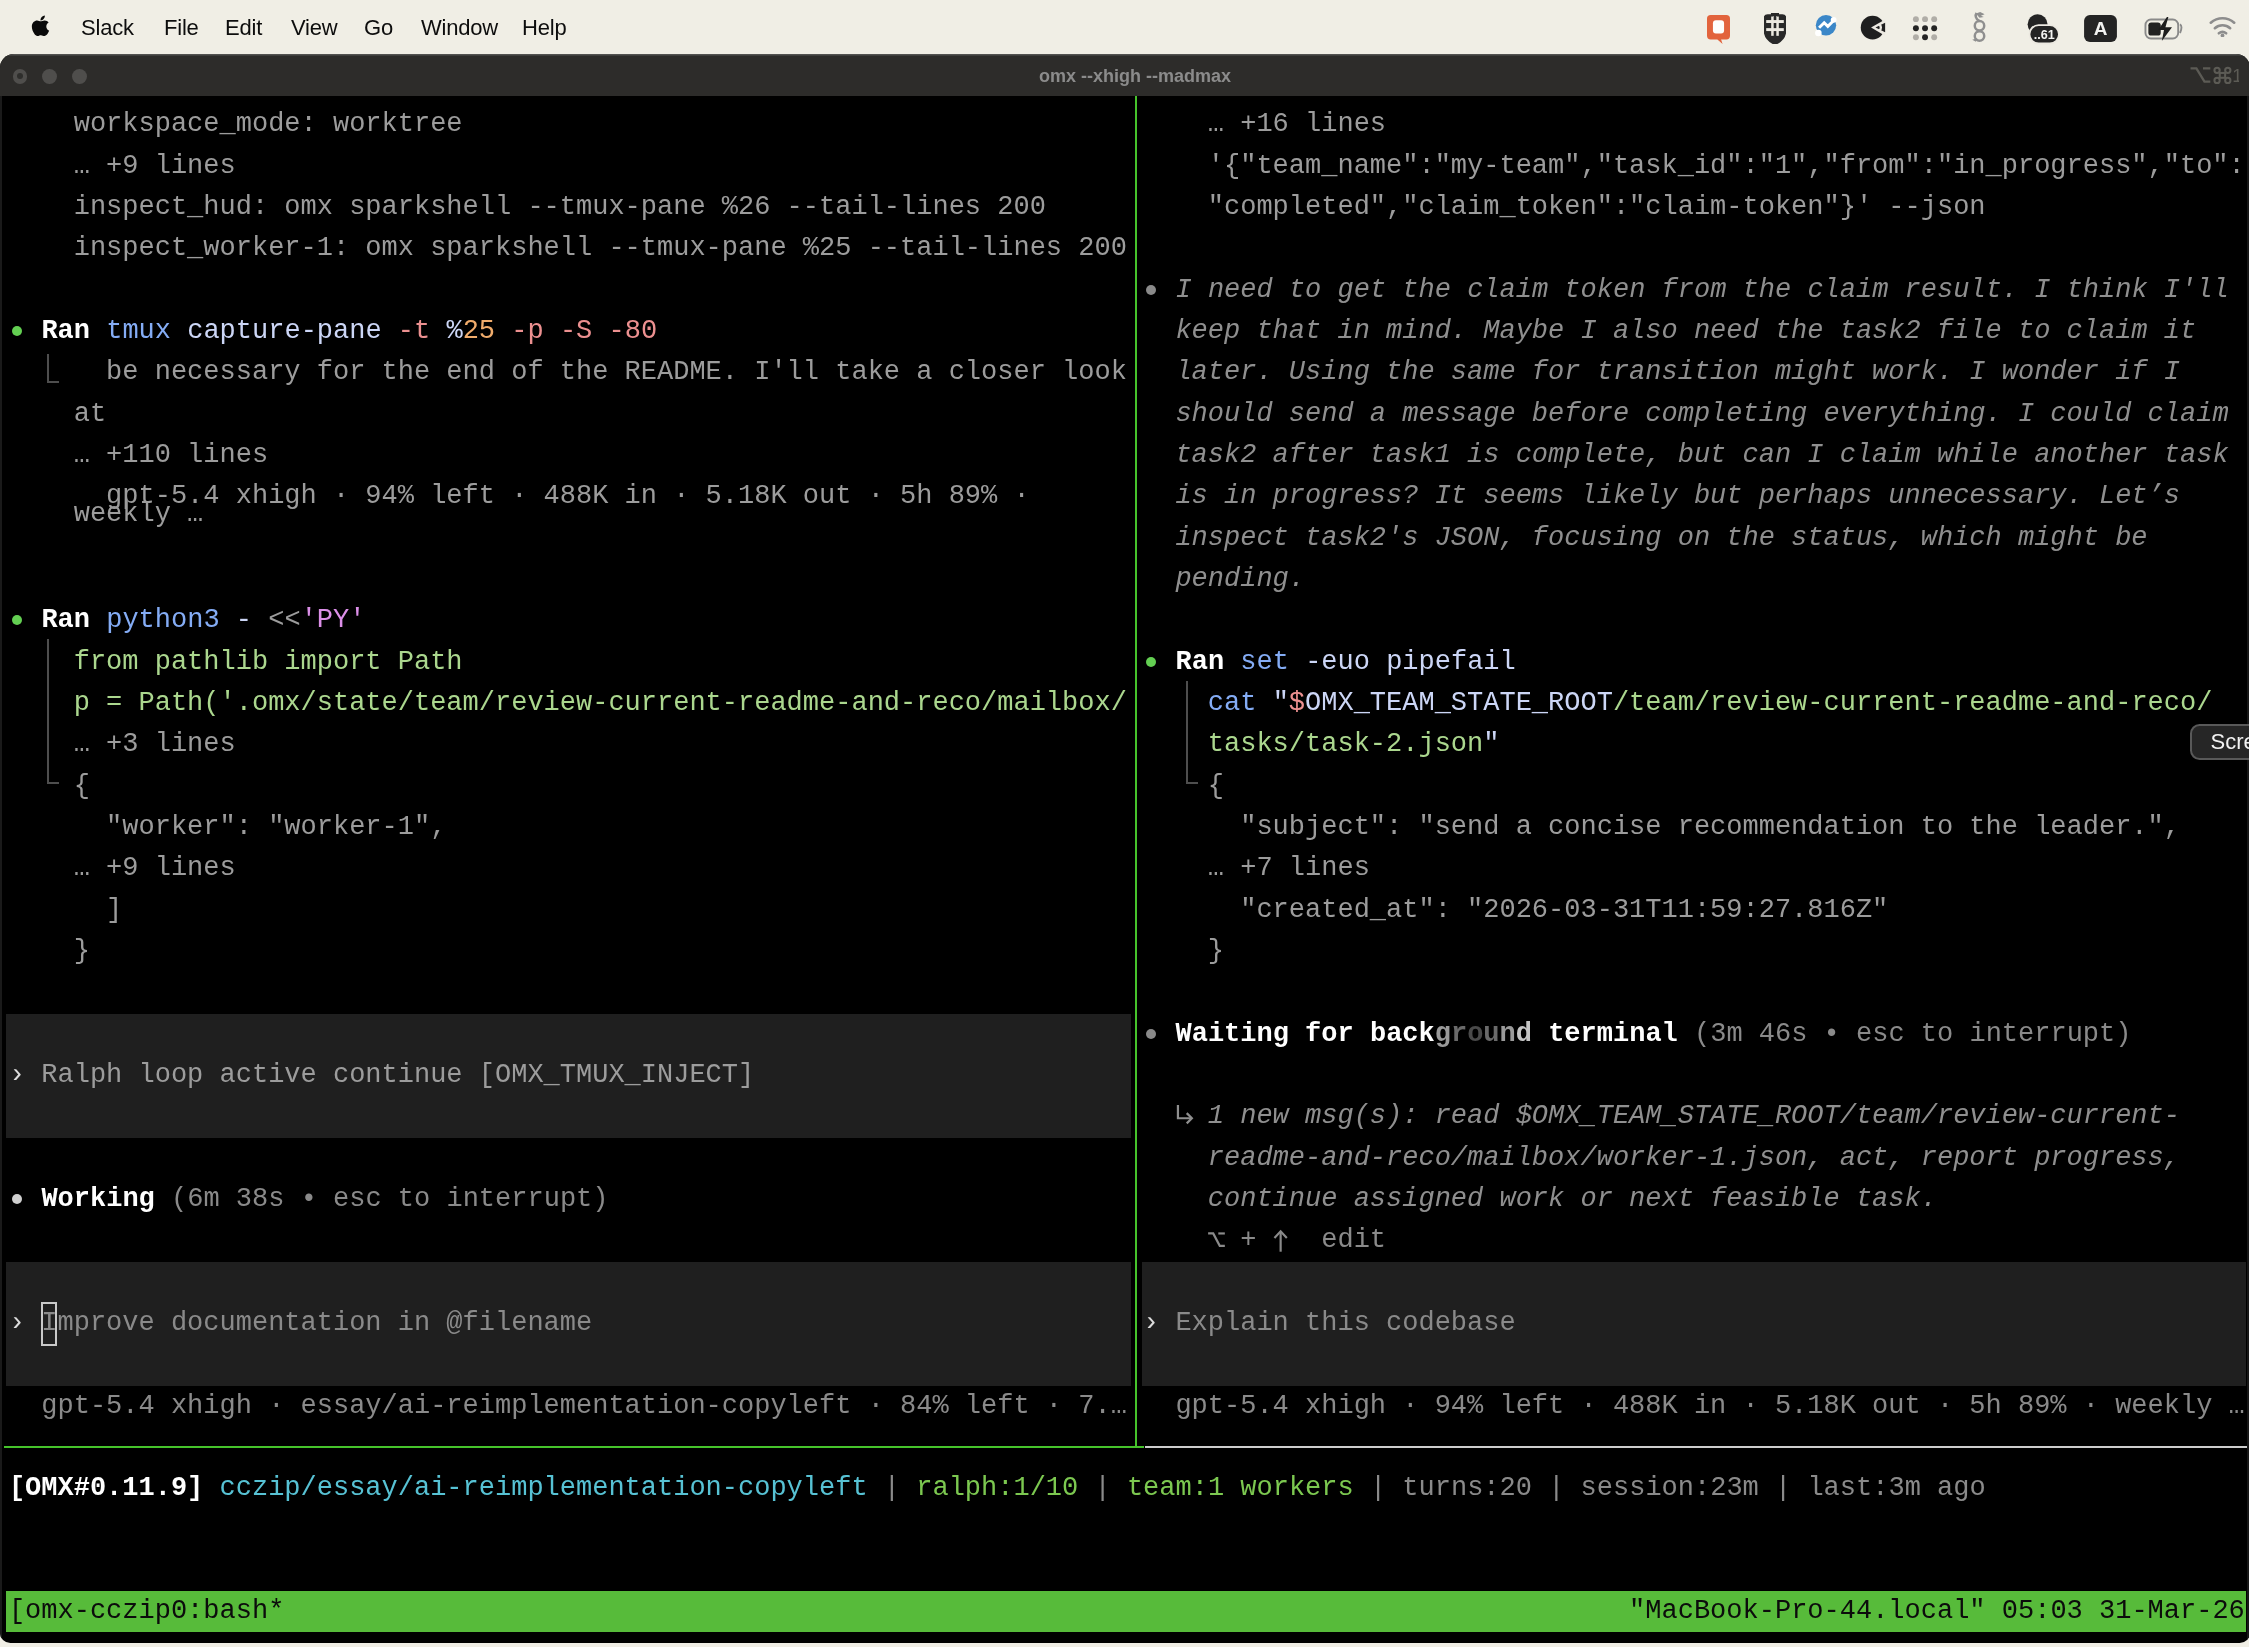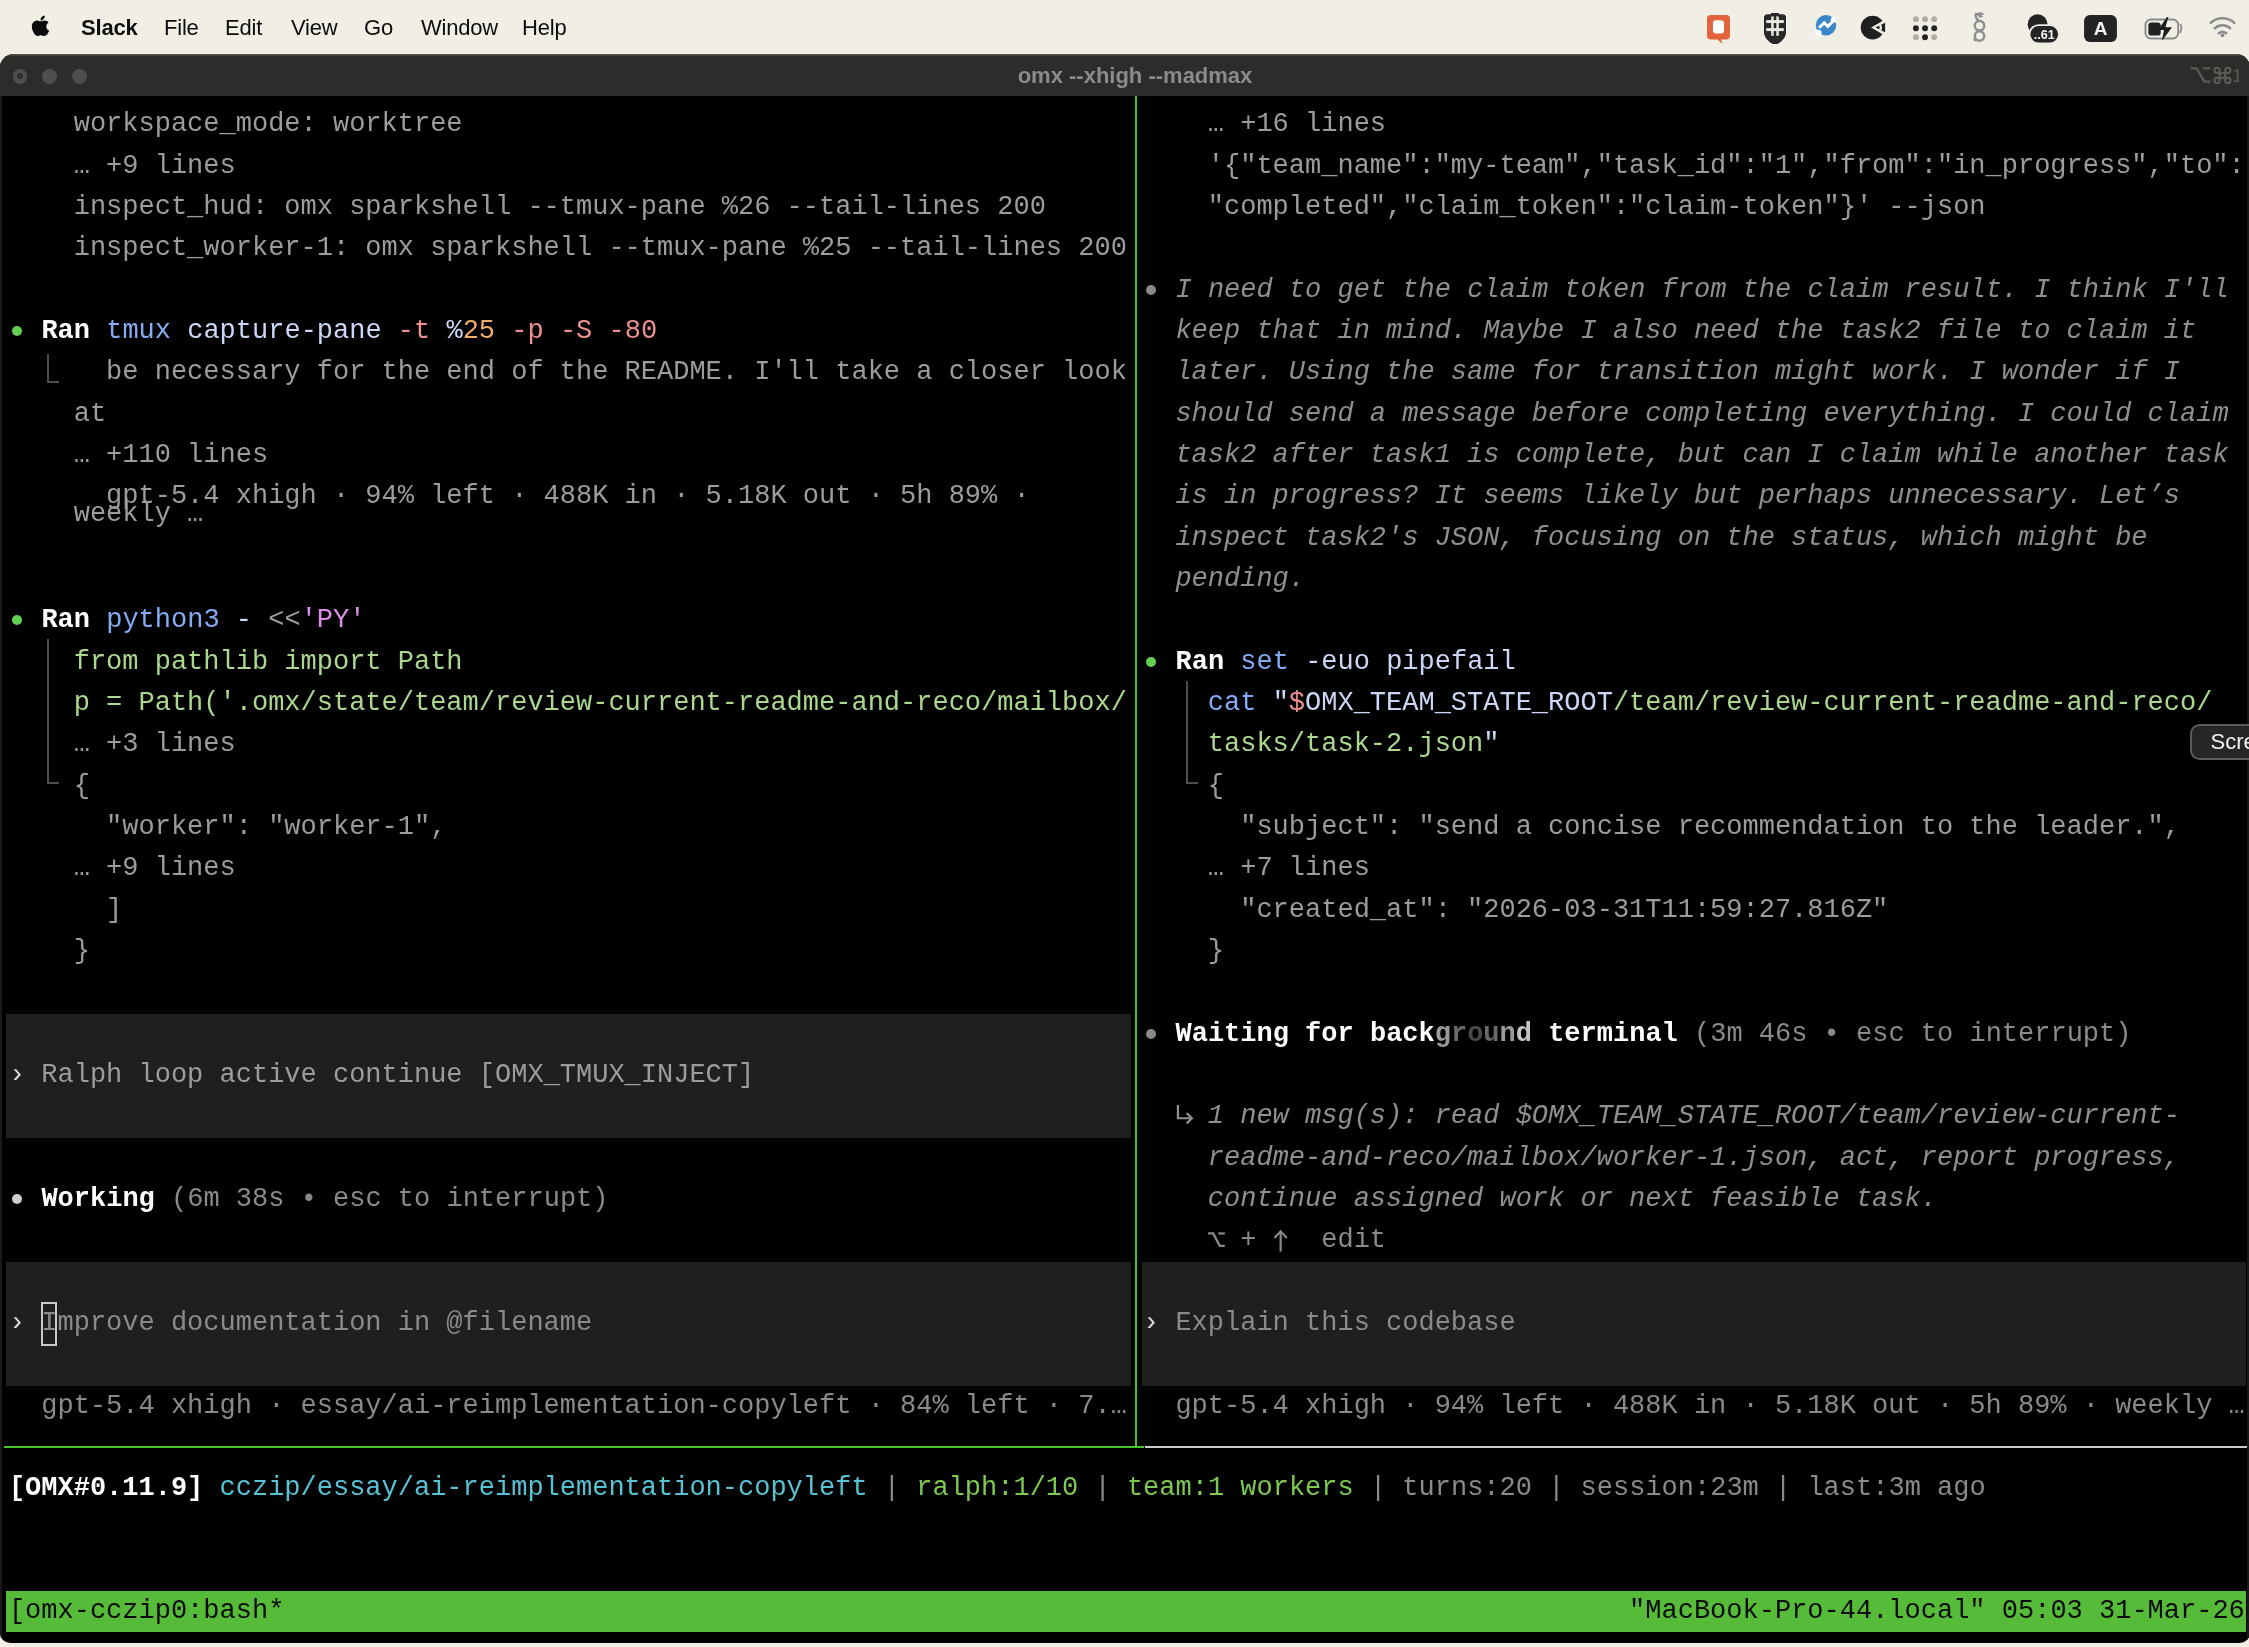--- a/index.html
+++ b/index.html
@@ -1,21 +1,21 @@
 <!DOCTYPE html>
 <html style="font-size:11.8px"><head><meta charset="utf-8"><style>
 *{margin:0;padding:0;box-sizing:border-box}
 html,body{width:2250px;height:1648px;background:#f0eee5;overflow:hidden}
 body{position:relative;font-family:"Liberation Sans",sans-serif}
 #menubar{position:absolute;left:0;top:0;width:2250px;height:54px;background:#f0eee5}
 .mi{position:absolute;top:0;height:54px;line-height:56px;font-size:22px;color:#0d0d0d;letter-spacing:-0.2px}
 #window{position:absolute;left:0;top:54px;width:2250px;height:1589px;background:#000;border-radius:14px 14px 10.3px 10.3px;overflow:hidden}
 #titlebar{position:absolute;left:0;top:0;width:2250px;height:42px;background:#2d2c2a;box-shadow:inset 0 1.5px 0 rgba(255,255,255,.18)}
 .tl{position:absolute;top:14.8px;width:14.8px;height:14.8px;border-radius:50%;background:#4f4e4c}
-#wtitle{position:absolute;top:0;left:1135px;transform:translateX(-50%);height:42px;line-height:44px;font-size:22px;font-weight:bold;color:#8b8b8b;white-space:nowrap}
+#wtitle{position:absolute;top:0;left:1135px;transform:translateX(-50%);height:42px;line-height:44px;font-size:18px;font-weight:bold;color:#8b8b8b;white-space:nowrap}
 .r{position:absolute;font-family:"Liberation Mono",monospace;font-size:27px;line-height:41px;white-space:pre;color:#9c9c9c}
 .w{color:#ffffff;font-weight:bold}
 .bl{color:#84acf5}
 .lv{color:#ccd6f6}
 .sa{color:#ec9090}
 .or{color:#f0ac6c}
 .pk{color:#dc8fe8}
 .pg{color:#abd78e}
 .cy{color:#57c2d4}
 .sg{color:#7cc850}
@@ -34,21 +34,21 @@
 #cursor{position:absolute;left:41px;top:1248px;width:16px;height:44px;border:2.2px solid #c9c9c9}
 #gbar{position:absolute;left:5.9px;top:1537px;width:2240px;height:41px;background:#57bb3a}
 .gt{position:absolute;font-family:"Liberation Mono",monospace;font-size:27px;line-height:41px;white-space:pre;color:#0c0c0c}
 #scre{position:absolute;left:2190px;top:670px;width:70px;height:36px;background:#262626;border:2.2px solid #595959;border-radius:9.6px;color:#f2f2f2;font-size:22px;line-height:32px;padding-left:18.5px}
 </style></head>
 <body>
 <div id="menubar">
     <svg style="position:absolute;left:31px;top:14px" width="19" height="23.6" viewBox="0 0 384 512">
 <path fill="#0a0a0a" d="M318.7 268.7c-.2-36.7 16.4-64.4 50-84.8-18.8-26.9-47.2-41.7-84.7-44.6-35.5-2.7-74.3 20.7-88.5 20.7-15 0-49.4-19.7-76.4-19.7C63.3 141.2 4 184.8 4 273.5q0 39.3 14.4 81.2c12.8 36.7 59 126.7 107.2 125.2 25.2-.6 43-17.9 75.8-17.9 31.8 0 48.3 17.9 76.4 17.9 48.6-.7 90.4-82.5 102.6-119.3-65.2-30.7-61.7-90-61.7-91.9zm-56.6-164.2c27.3-32.4 24.8-61.9 24-72.5-24.1 1.4-52 16.4-67.9 34.9-17.5 19.8-27.8 44.3-25.6 71.9 26.1 2 49.9-11.4 69.5-34.3z"></path>
     </svg>
-<div class="mi" style="left:81px;font-weight:bold;">Slack</div>
+<div class="mi" style="left:81px;font-weight:normal;">Slack</div>
 <div class="mi" style="left:164px;">File</div>
 <div class="mi" style="left:225px;">Edit</div>
 <div class="mi" style="left:291px;">View</div>
 <div class="mi" style="left:364px;">Go</div>
 <div class="mi" style="left:421px;">Window</div>
 <div class="mi" style="left:522px;text-align:center;">Help</div>
     <svg style="position:absolute;left:1707px;top:14.8px" width="23" height="29" viewBox="0 0 31 39">
 <path d="M5 0 h21 a5 5 0 0 1 5 5 v23 a5 5 0 0 1 -5 5 h-7 l2 6 -7 -6 h-9 a5 5 0 0 1 -5 -5 v-23 a5 5 0 0 1 5 -5 z" fill="#e2633c"></path>
 <rect x="8" y="7" width="15" height="18" rx="4" fill="#fdfdfb"></rect>
     </svg>

